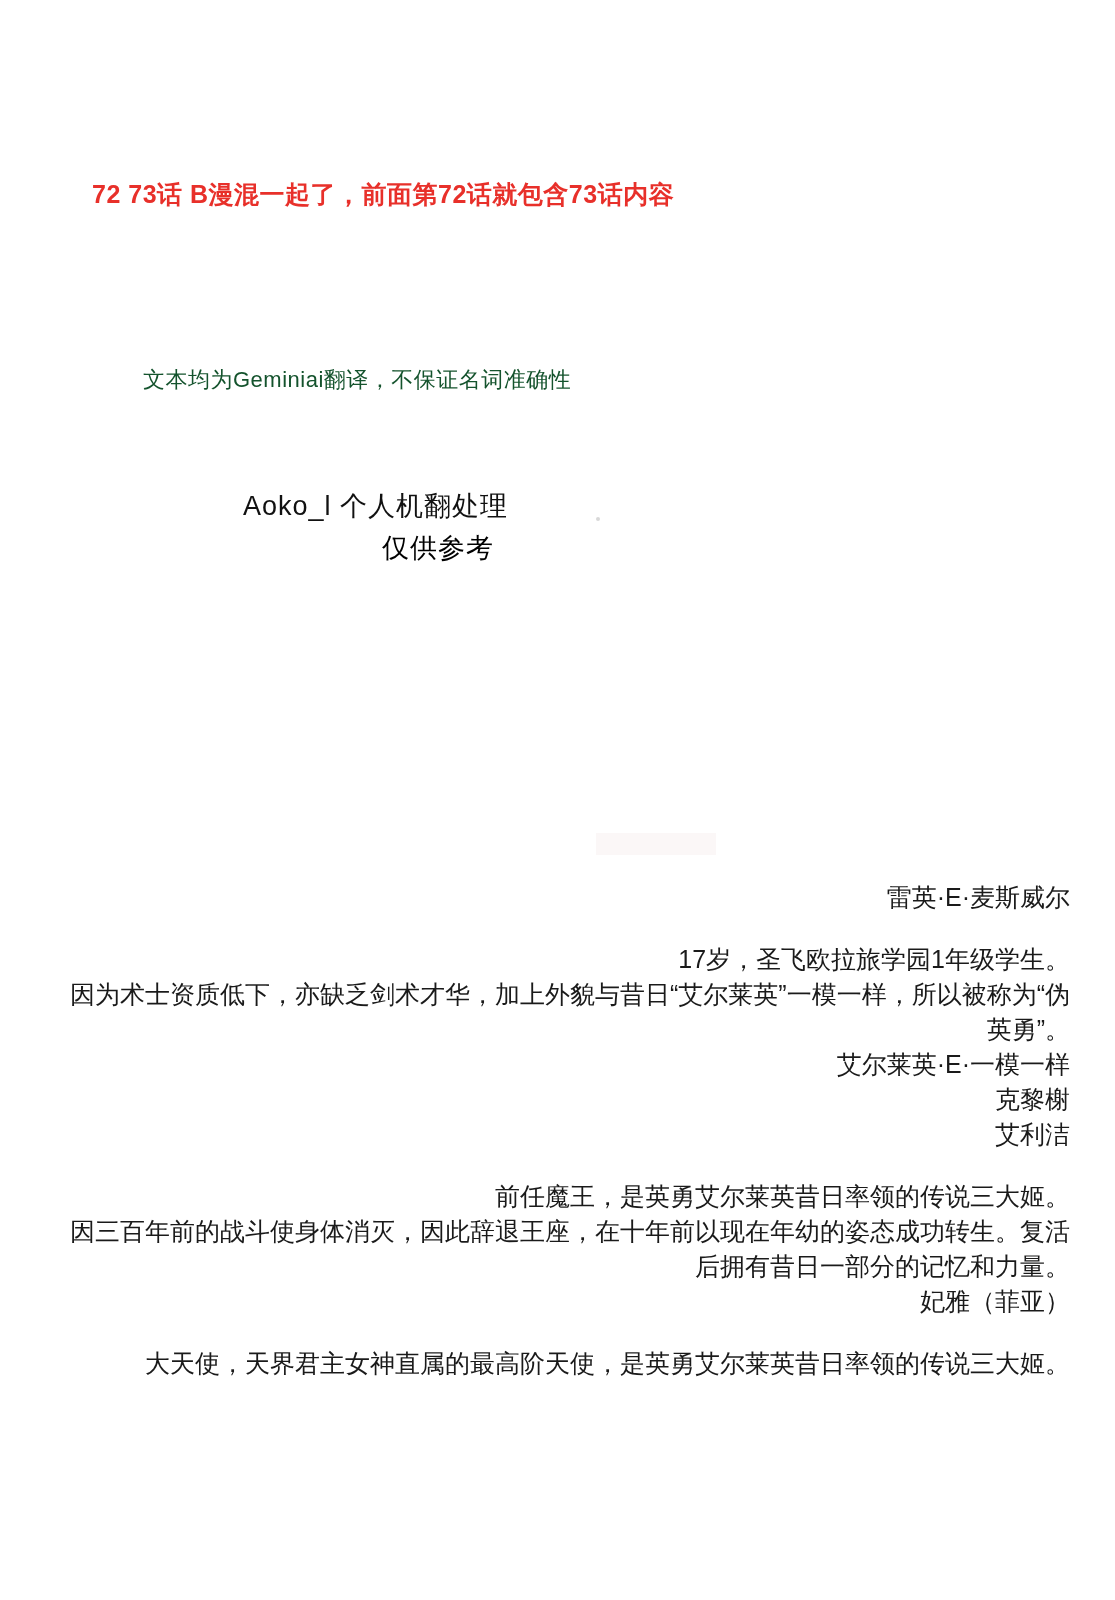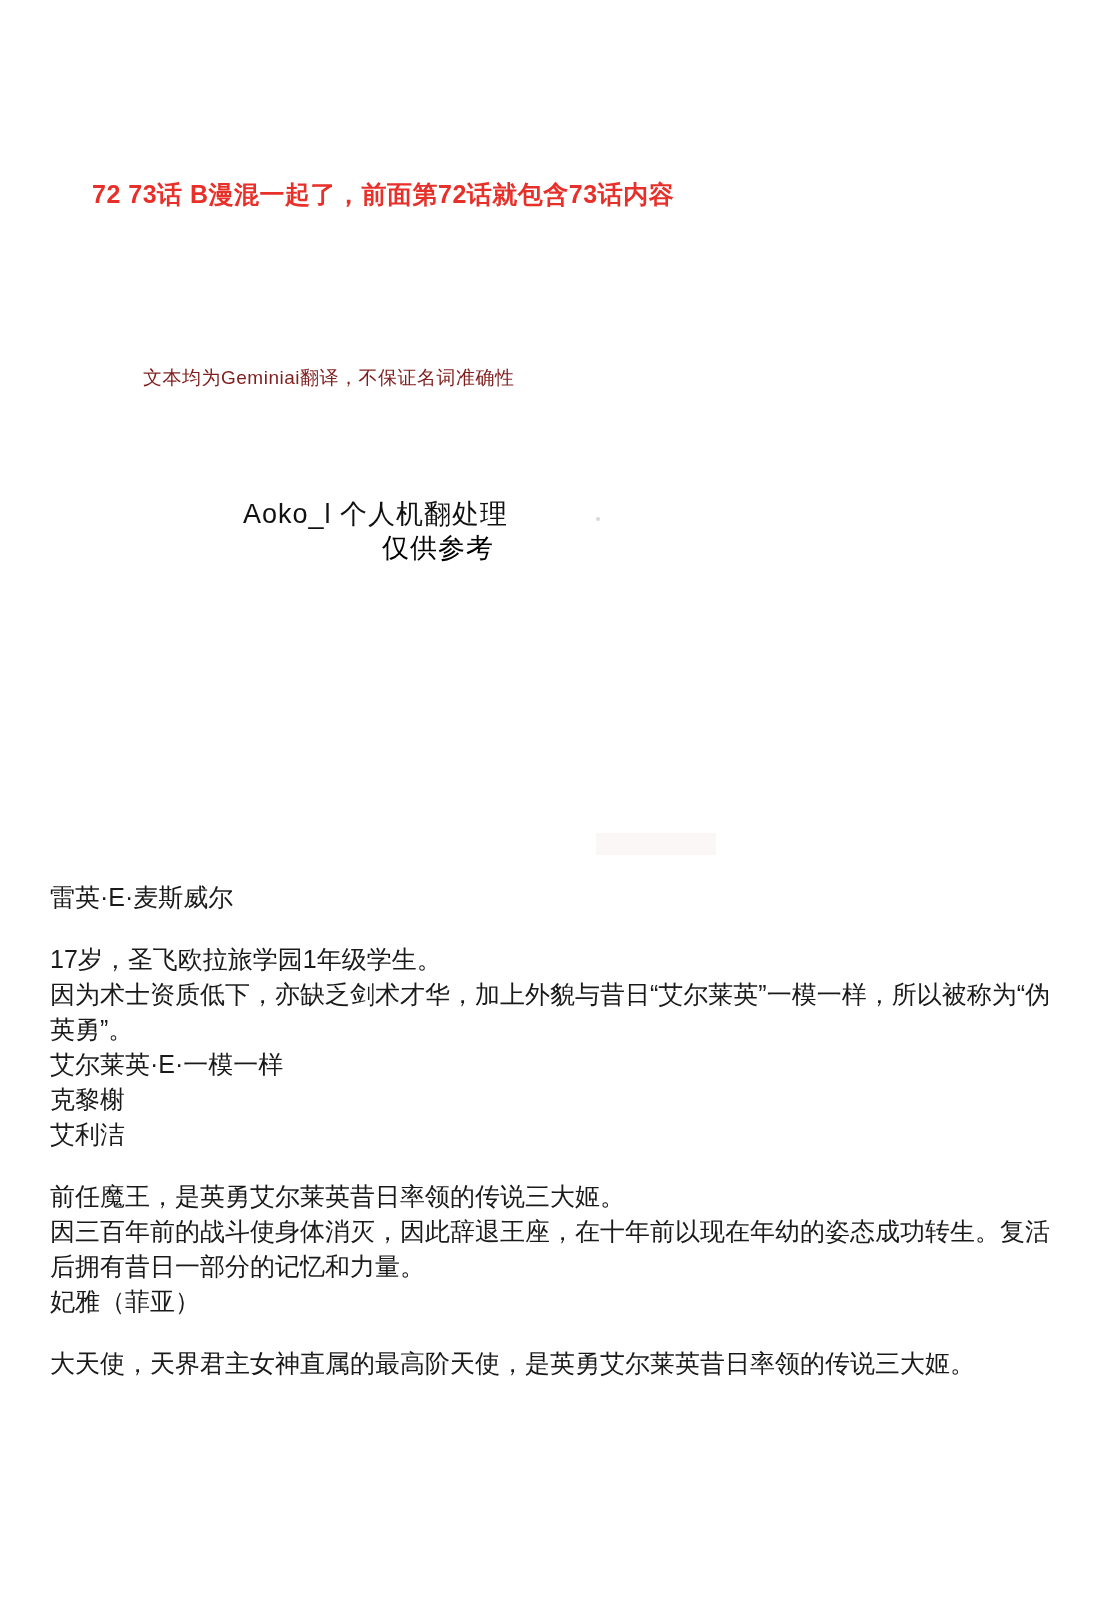--- a/index.html
+++ b/index.html
@@ -33,36 +33,35 @@
     color: #e8302a;
     letter-spacing: 0.5px;
     white-space: nowrap;
   }
 
   
   .disclaimer {
     position: absolute;
     left: 143px;
     top: 365px;
-    font-size: 19px;
-    color: #7f1d1d;
+    font-size: 22px;
+    color: #14532d;
     white-space: nowrap;
     letter-spacing: 0.5px;
   }
 
   
   .credit-line1 {
     position: absolute;
     left: 243px;
     top: 488px;
     font-size: 27px;
     color: #111;
     white-space: nowrap;
     letter-spacing: 1px;
-    margin-top: 8px;
   }
   .credit-line2 {
     position: absolute;
     left: 382px;
     top: 530px;
     font-size: 27px;
     color: #000000;
     white-space: nowrap;
     letter-spacing: 1px;
   }
@@ -85,20 +84,21 @@
     border-radius: 50%;
     background: #d8d8d8;
   }
 
   
   .glossary {
     position: absolute;
     left: 50px;
     top: 880px;
     width: 1020px;
+    text-align: right;
   }
   .entry {
     margin-bottom: 0;
   }
   .entry-name {
     font-size: 25px;
     line-height: 35px;
     color: #1a1a1a;
     white-space: nowrap;
   }

